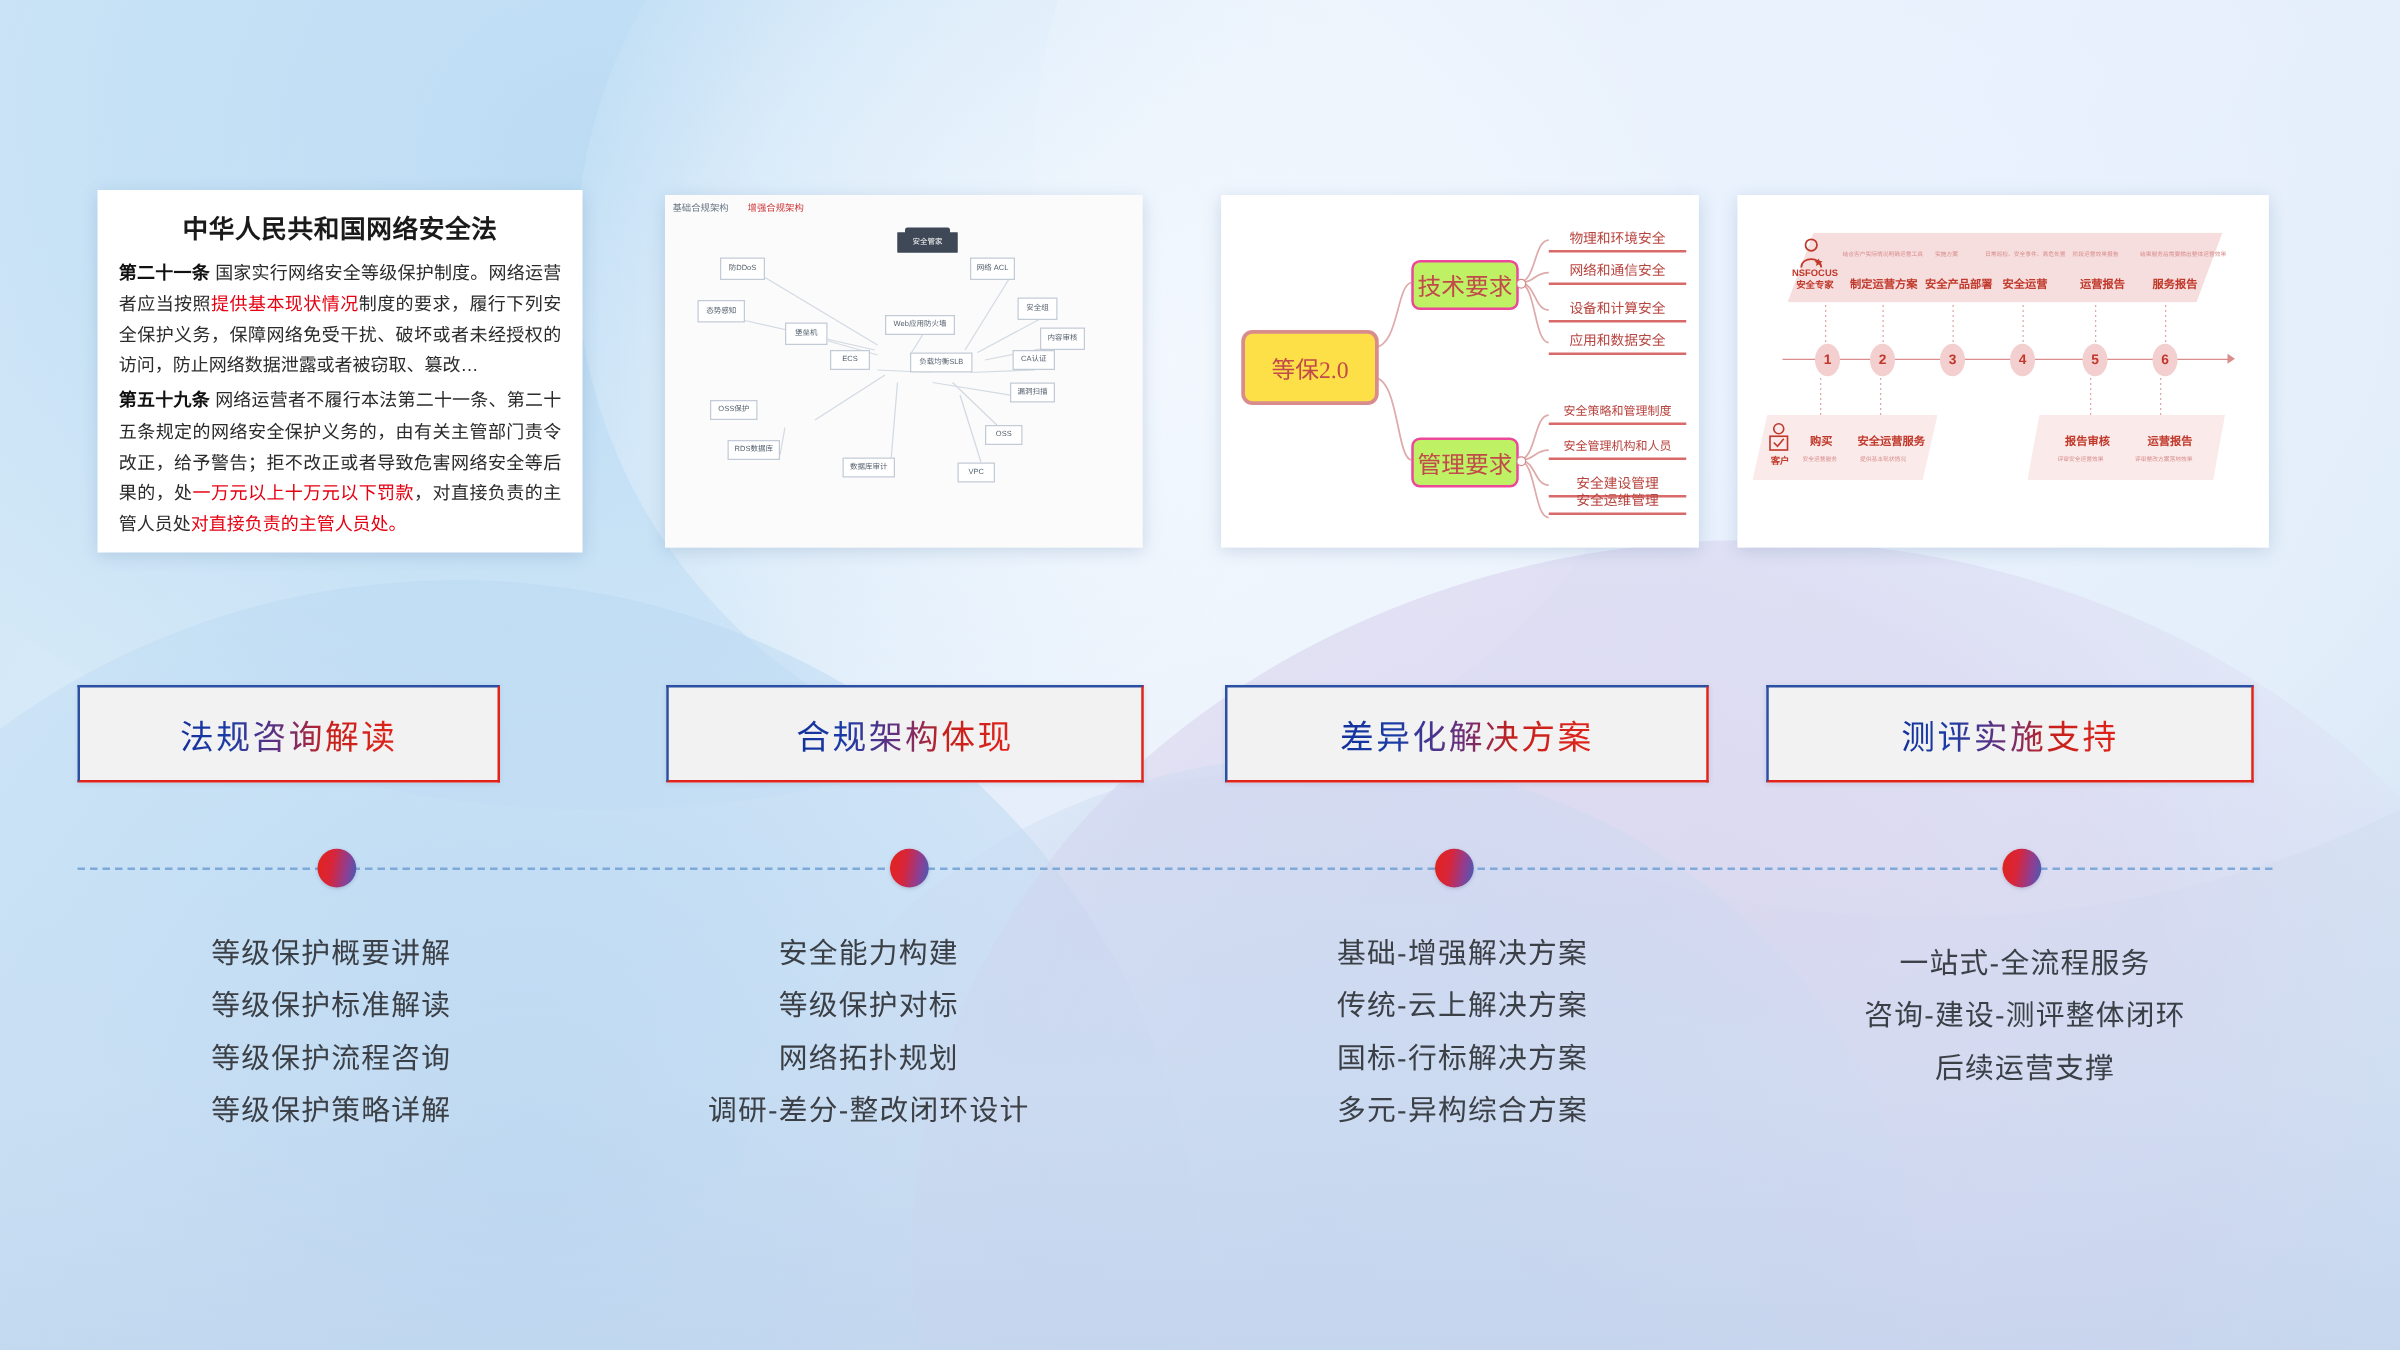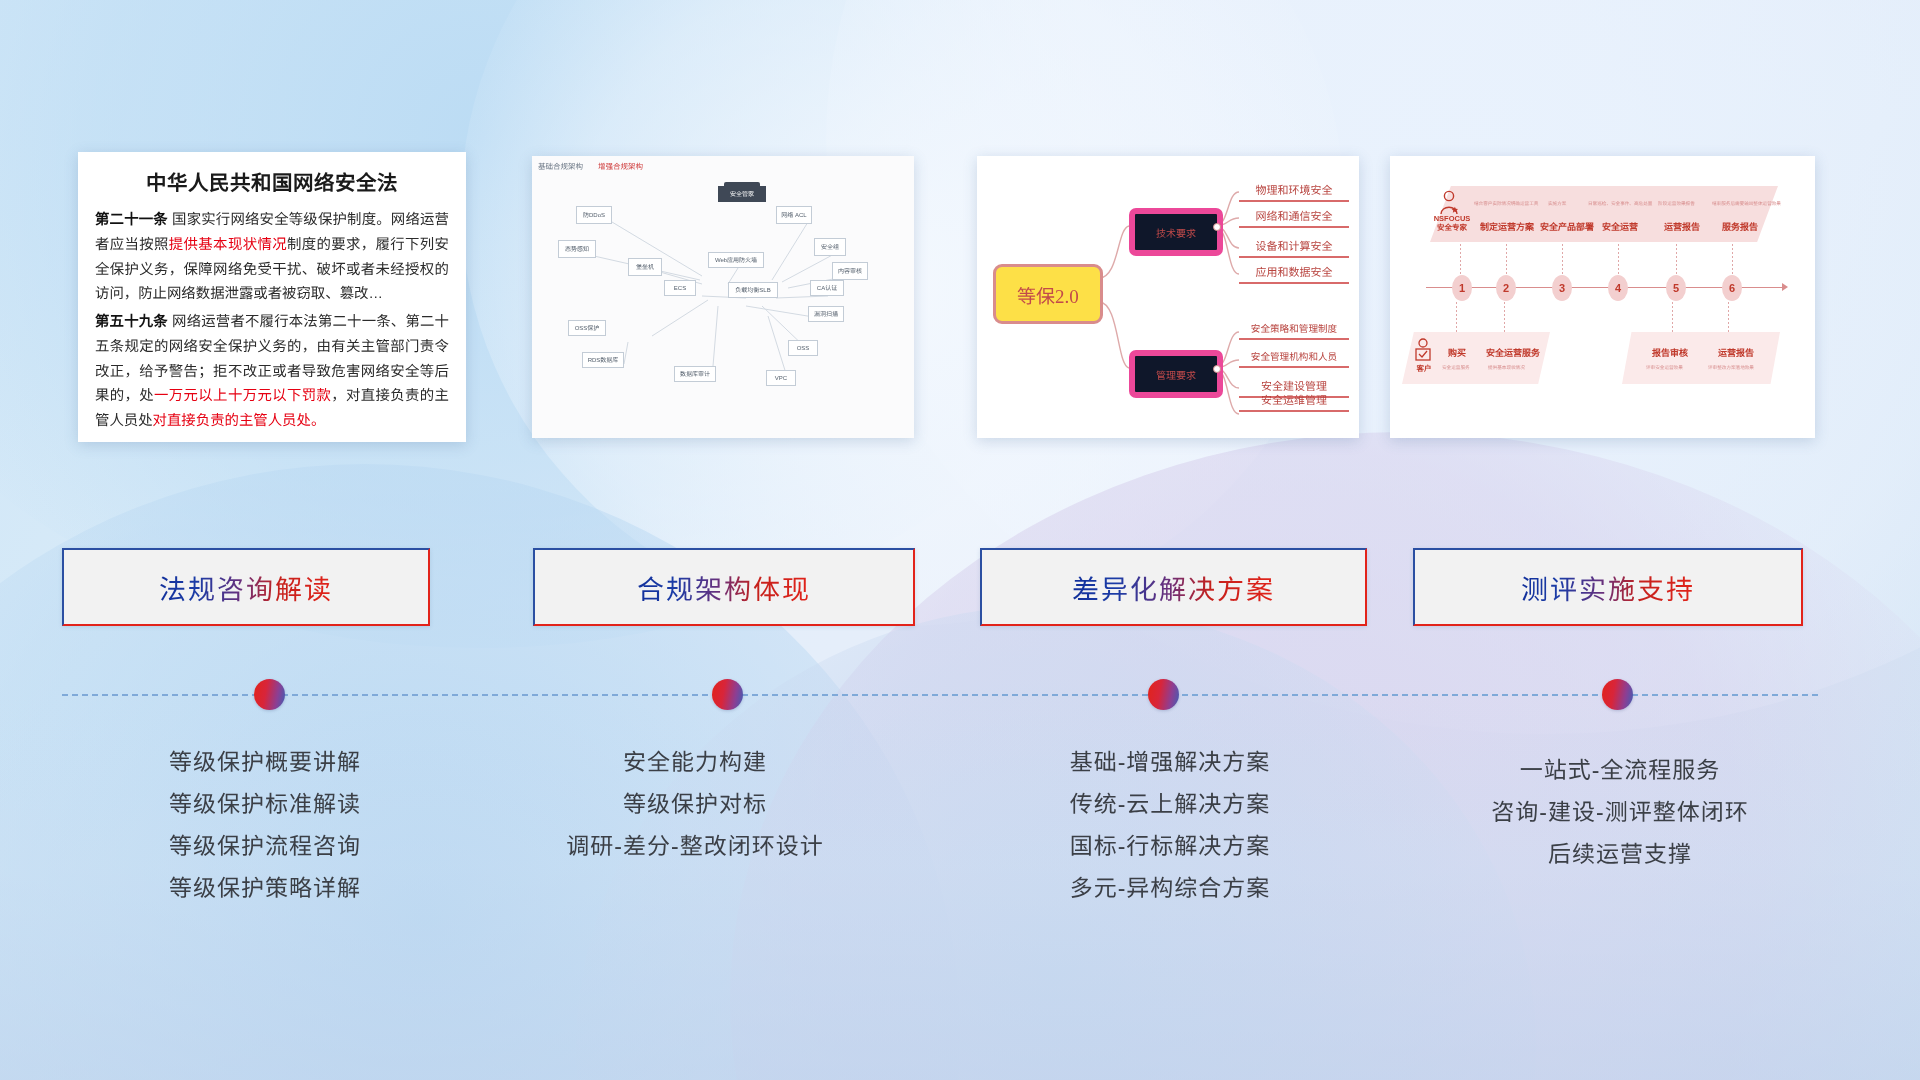--- a/index.html
+++ b/index.html
@@ -58,24 +58,24 @@
              font-size:6px;color:#55606d;display:flex;align-items:center;
              justify-content:center;text-align:center;line-height:1.15;}
 
   
   .mm{position:relative;width:100%;height:100%;background:#fff;padding:4px;box-sizing:border-box;}
   .mm-root{position:absolute;left:16px;top:108px;width:104px;height:54px;
      border:3px solid #d98c8c;border-radius:9px;background:#fde047;
      display:flex;align-items:center;justify-content:center;
      font-family:"Liberation Serif","DejaVu Serif",serif;
      font-size:19px;color:#c24a4a;}
-  .mm-b{position:absolute;width:82px;height:36px;border:6px solid #ec4899;
-     border-radius:7px;background:#0f172a;display:flex;align-items:center;
+  .mm-b{position:absolute;width:82px;height:36px;border:2px solid #ec4899;
+     border-radius:7px;background:#bef264;display:flex;align-items:center;
      justify-content:center;font-family:"Liberation Serif","DejaVu Serif",serif;
-     font-size:10px;color:#c14a4a;}
+     font-size:19px;color:#c14a4a;}
   .mm-b.tech{left:152px;top:52px;}
   .mm-b.mgmt{left:152px;top:194px;}
   .mm-leaf{position:absolute;width:110px;font-family:"Liberation Serif","DejaVu Serif",serif;
      font-size:11px;color:#b8443f;text-align:center;padding-bottom:3px;
      border-bottom:2px solid #d86a6a;white-space:nowrap;}
   .mm-leaf.s{font-size:9.6px;}
   .mm-dot{position:absolute;width:6px;height:6px;border-radius:50%;
      border:1px solid #d08a8a;background:#fff;}
   .mm svg{position:absolute;left:0;top:0;width:100%;height:100%;pointer-events:none;}
 
@@ -100,21 +100,21 @@
   .ns-logo{position:absolute;font-size:7.5px;color:#c0392b;font-weight:bold;
       text-align:center;line-height:1.25;white-space:nowrap;}
 
   
   .lbox{position:absolute;top:548px;height:78px;background:#f2f2f2;
         display:flex;align-items:center;justify-content:center;
         box-sizing:border-box;
         border-top:2px solid #2b4fa2;border-left:2px solid #2b4fa2;
         border-bottom:2px solid #e2231a;border-right:2px solid #e2231a;
         box-shadow:0 1px 4px rgba(90,120,160,.18);}
-  .lbox-0{left:62px;width:368px;}
+  .lbox-0{left:62px;width:338px;}
   .lbox-1{left:533px;width:382px;}
   .lbox-2{left:980px;width:387px;}
   .lbox-3{left:1413px;width:390px;}
   .lbox-txt{font-size:27px;letter-spacing:2px;font-weight:500;
         background:linear-gradient(92deg,#12309b 0%,#1b3ca6 22%,#6b2f7a 48%,#c5211c 68%,#e2231a 100%);
         -webkit-background-clip:text;background-clip:text;color:transparent;
         -webkit-text-fill-color:transparent;}
 
   
   .tl-line{position:absolute;left:62px;top:694px;width:1756px;height:0;
@@ -331,20 +331,21 @@
 
   <div class="blist bl-0">
     <div>等级保护概要讲解</div>
     <div>等级保护标准解读</div>
     <div>等级保护流程咨询</div>
     <div>等级保护策略详解</div>
   </div>
   <div class="blist bl-1">
     <div>安全能力构建</div>
     <div>等级保护对标</div>
+    <div>网络拓扑规划</div>
     <div>调研-差分-整改闭环设计</div>
   </div>
   <div class="blist bl-2">
     <div>基础-增强解决方案</div>
     <div>传统-云上解决方案</div>
     <div>国标-行标解决方案</div>
     <div>多元-异构综合方案</div>
   </div>
   <div class="blist bl-3">
     <div>一站式-全流程服务</div>

